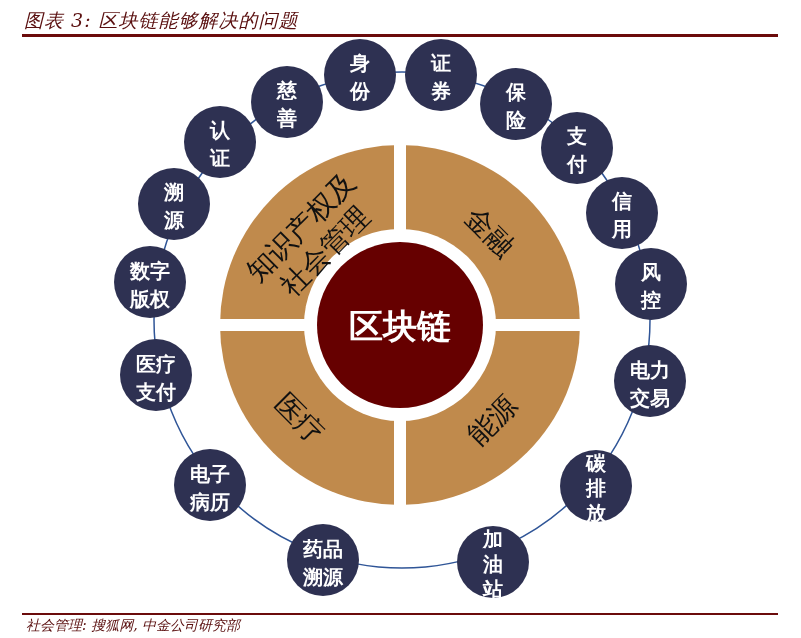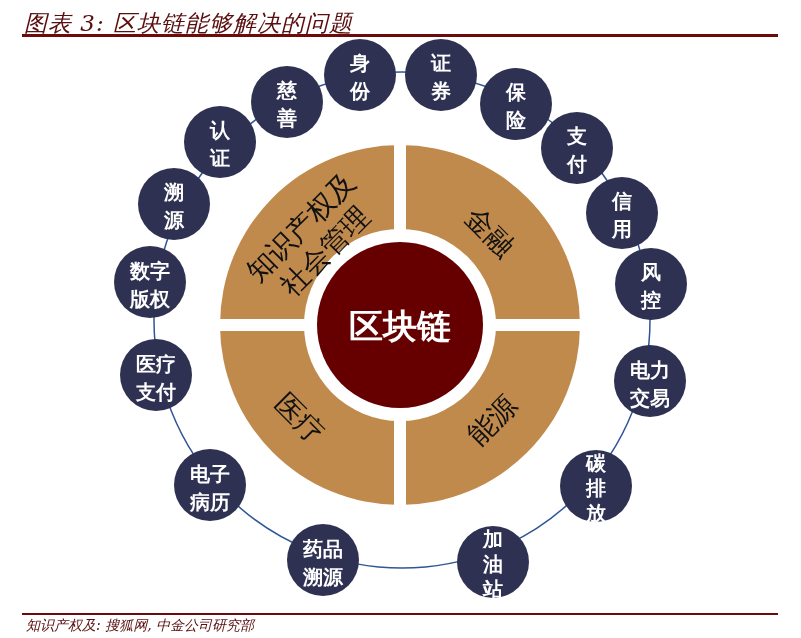--- a/index.html
+++ b/index.html
@@ -1,18 +1,18 @@
 <!DOCTYPE html>
 <html><head>
   <meta charset="utf-8">
   <style>
     html, body { margin: 0; padding: 0; background: #ffffff; }
     body { width: 801px; height: 638px; position: relative; overflow: hidden;
            font-family: "DejaVu Serif", "Liberation Serif", serif; }
-    .title { position: absolute; left: 24px; top: 8px; font-size: 23px; color: #5a0f0f;
+    .title { position: absolute; left: 24px; top: 8px; font-size: 19px; color: #5a0f0f;
              font-style: italic; letter-spacing: 1px; white-space: nowrap; }
     .rule-top { position: absolute; left: 22px; top: 34px; width: 756px; height: 3px; background: #6b0b0b; }
     .rule-bottom { position: absolute; left: 22px; top: 613px; width: 756px; height: 2px; background: #6b0b0b; }
     .source { position: absolute; left: 26px; top: 617px; font-size: 14px; color: #5a0f0f;
               font-style: italic; white-space: nowrap; }
     svg.diagram { position: absolute; left: 0; top: 0; }
     .node-text { fill: #ffffff; font-family: "DejaVu Serif", "Liberation Serif", serif;
                  font-weight: bold; font-size: 20px; }
     .center-text { fill: #ffffff; font-family: "DejaVu Serif", "Liberation Serif", serif;
                    font-weight: bold; font-size: 34px; }
@@ -132,13 +132,13 @@
     <text class="node-text" x="220" y="165" text-anchor="middle">证</text>
   </g>
   <g>
     <circle cx="287" cy="102" r="36" fill="#2e3152"></circle>
     <text class="node-text" x="287" y="97" text-anchor="middle">慈</text>
     <text class="node-text" x="287" y="125" text-anchor="middle">善</text>
   </g>
 </svg>
 
 <div class="rule-bottom"></div>
-<div class="source">知识产权及:  搜狐网,  中金公司研究部</div>
+<div class="source">社会管理:  搜狐网,  中金公司研究部</div>
 
 </body></html>

